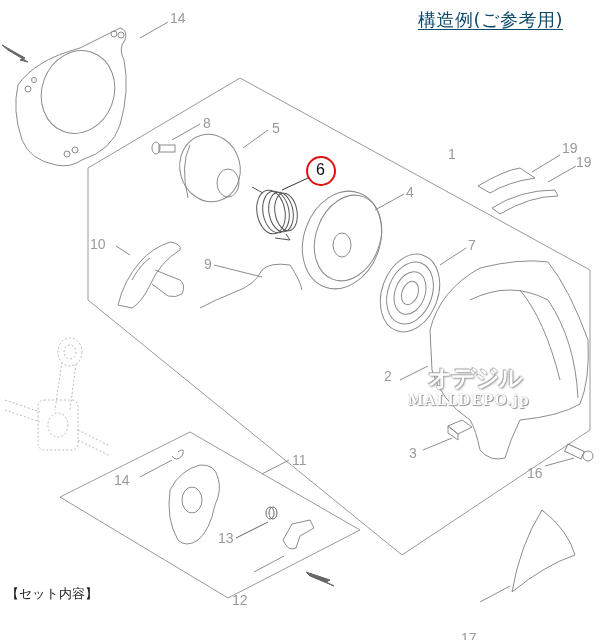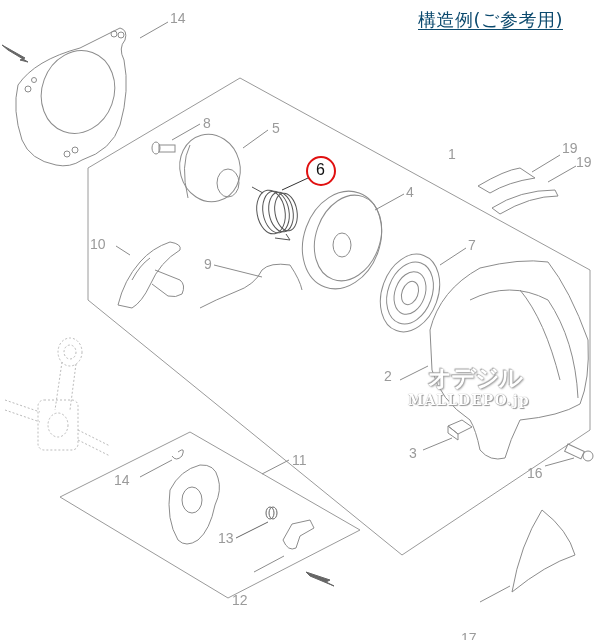--- a/index.html
+++ b/index.html
@@ -193,13 +193,14 @@
 <div class="label" style="left:170px;top:10px;">14</div>
 <div class="label" style="left:527px;top:465px;">16</div>
 <div class="label" style="left:461px;top:630px;">17</div>
 <div class="label" style="left:576px;top:154px;">19</div>
 <div class="label" style="left:562px;top:140px;">19</div>
 
 <div class="watermark">オデジル</div>
 <div class="watermark-sub">MALLDEPO.jp</div>
 
 <div class="set-box">
+  <div>【セット内容】</div>
 </div>
 
 </body></html>

